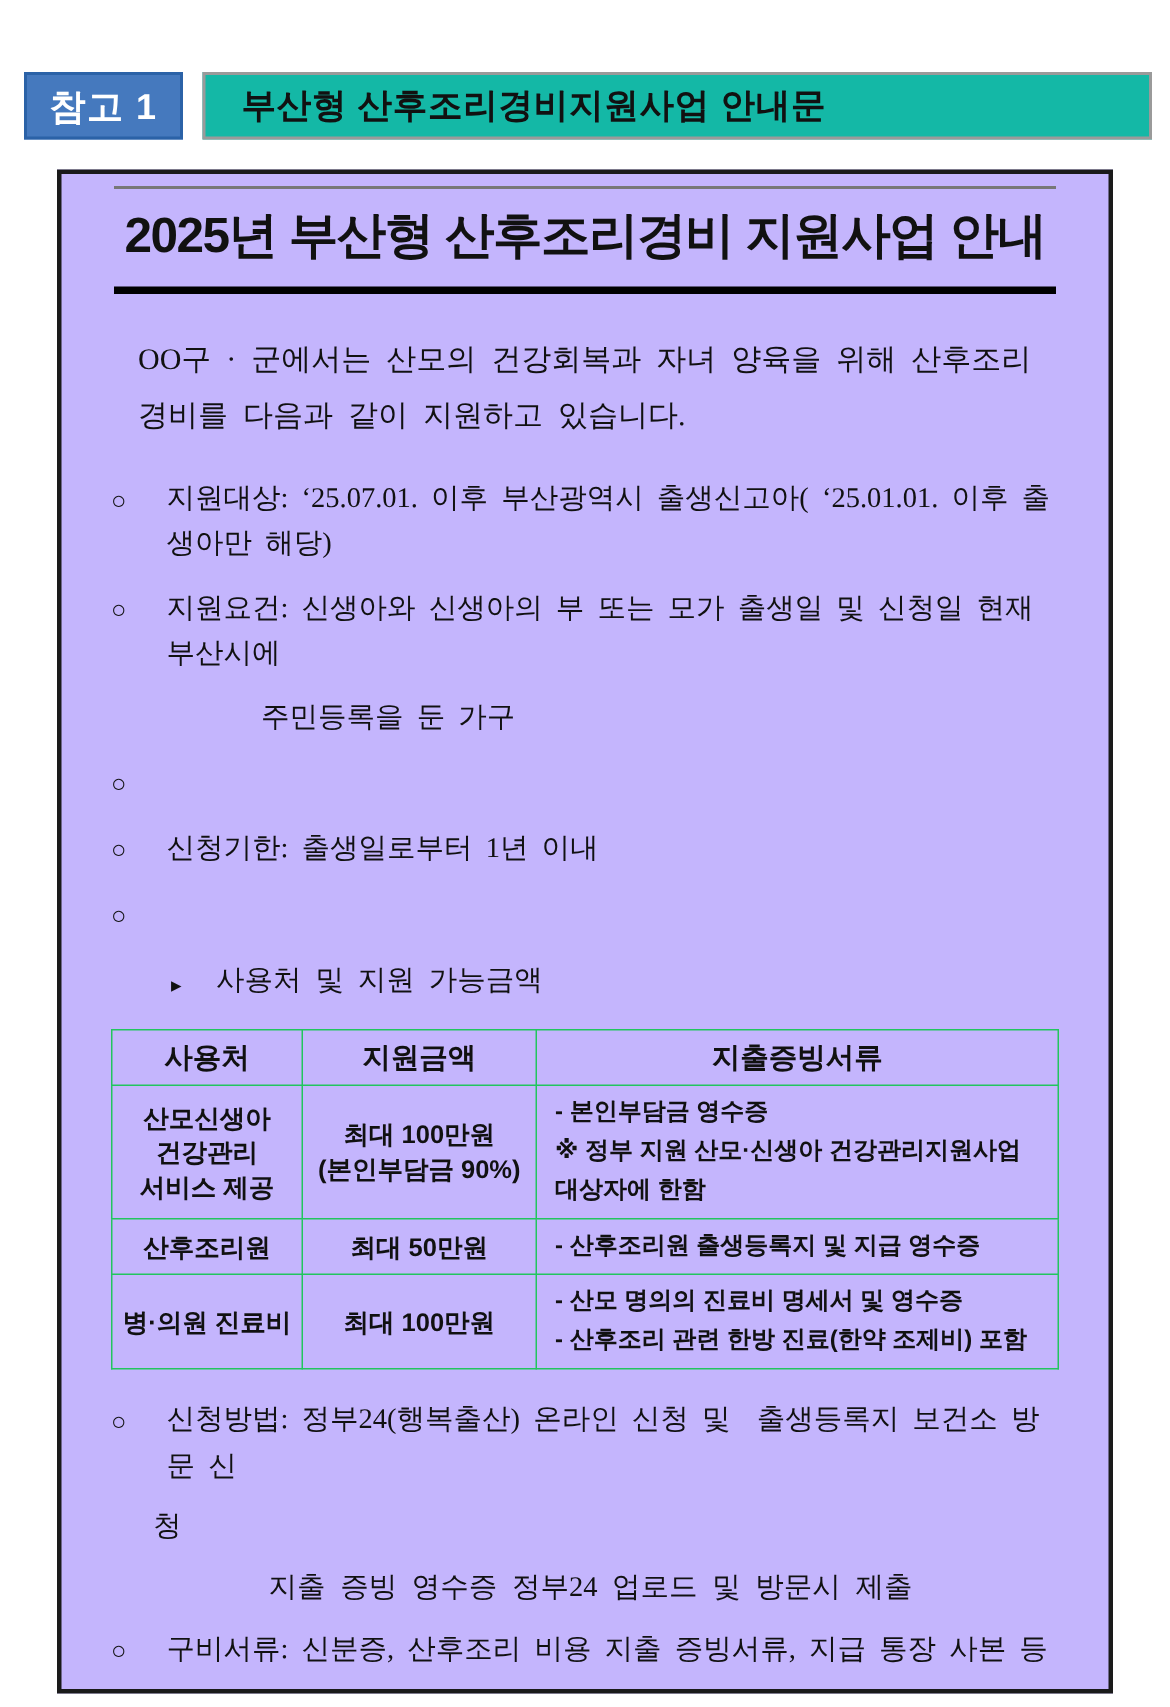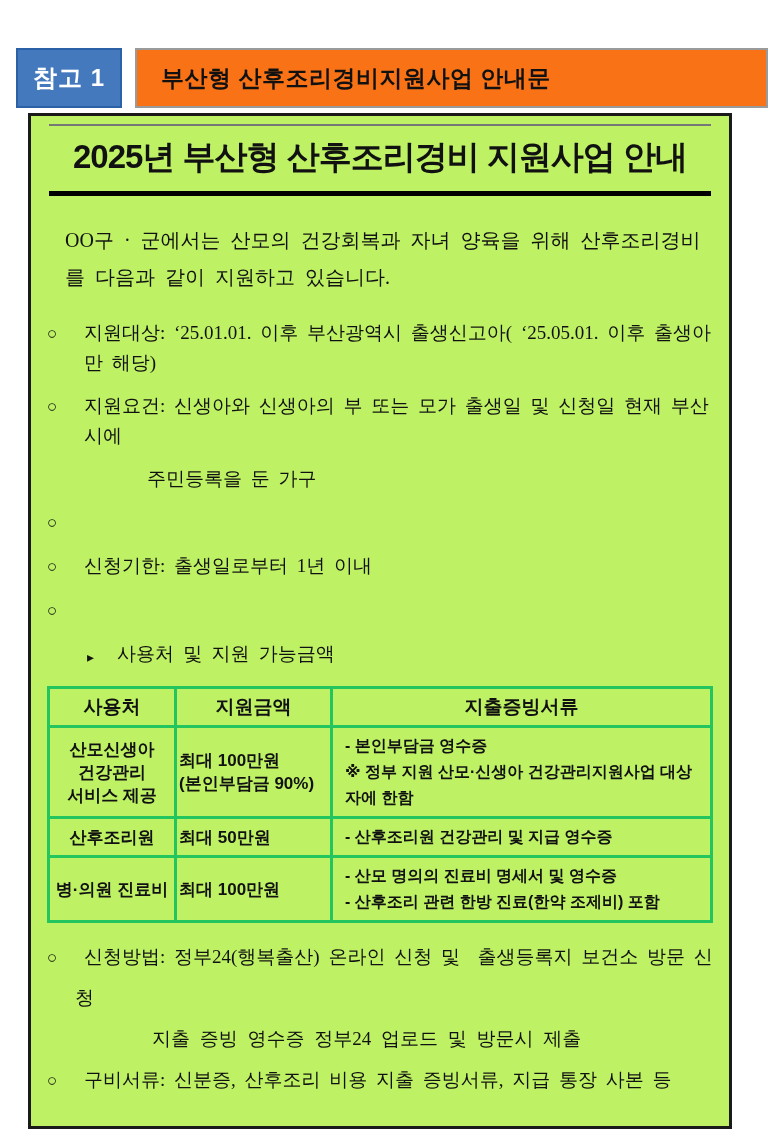--- a/index.html
+++ b/index.html
@@ -1,32 +1,32 @@
 <!DOCTYPE html>
 <html><head>
 <meta charset="utf-8">
 <style>
   * { margin:0; padding:0; box-sizing:border-box; }
   html,body { width:780px; height:1138px; background:#ffffff; position:relative;
               font-family:"Liberation Serif","DejaVu Serif",serif; color:#111; }
 
   
-  .header { position:absolute; left:16px; top:48px; width:752px; height:60px; display:flex; }
+  .header { position:absolute; left:16px; top:48px; width:752px; height:45px; display:flex; }
   .badge { background:#4579BE; border:2px solid #2B62A7; color:#fff;
            font-family:"Liberation Sans","DejaVu Sans",sans-serif; font-weight:bold;
            font-size:24px; display:flex; align-items:center; justify-content:center;
            padding:0 15px; letter-spacing:1px; }
-  .header-title-box { flex:1; border:2px solid #9a9a9a; margin-left:13px; background:#f97316;
+  .header-title-box { flex:1; border:2px solid #9a9a9a; margin-left:13px; background:#14b8a6;
            display:flex; align-items:center; padding-left:24px;
            font-family:"Liberation Sans","DejaVu Sans",sans-serif; font-weight:bold;
            font-size:23px; letter-spacing:0.5px; }
 
   
-  .doc { position:absolute; left:28px; top:113px; width:704px; height:1016px;
-         border:3px solid #1a1a1a; padding:0 16px; overflow:hidden; background:#bef264; }
+  .doc { position:absolute; left:38px; top:113px; width:704px; height:1016px;
+         border:3px solid #1a1a1a; padding:0 33px; overflow:hidden; background:#c4b5fd; }
 
   .doc-title-wrap { margin:8px 2px 0; border-top:2px solid #777; border-bottom:5px solid #000;
                     padding:9px 0 11px; }
   .doc-title { font-family:"Liberation Sans","DejaVu Sans",sans-serif; font-weight:bold;
                font-size:33px; letter-spacing:-1px; text-align:center; white-space:nowrap; }
 
   .intro { margin:26px 4px 0 18px; max-width:652px; font-size:20px; line-height:37px;
            word-spacing:5px; white-space:pre-wrap; }
 
   .bullets { margin-top:22px; }
@@ -35,26 +35,26 @@
   .bt { word-spacing:4px; white-space:pre-wrap; }
   .cont-line { margin:13px 0 13px 100px; font-size:19px; line-height:30px; word-spacing:4px; }
   .b-line.sub { margin-left:40px; }
   .mk.tri { width:30px; font-size:14px; padding-top:3px;
             font-family:"DejaVu Sans",sans-serif; }
   .b-line.sub .bt { font-family:"Liberation Sans","DejaVu Sans",sans-serif; font-size:19px; }
 
   
   table { width:100%; border-collapse:collapse; margin-top:14px;
           font-family:"Liberation Sans","DejaVu Sans",sans-serif; }
-  table, th, td { border:3px solid #22c55e; }
+  table, th, td { border:1px solid #22c55e; }
   th { font-size:19px; font-weight:bold; padding:5px 2px; text-align:center; }
   td { white-space:pre-line; }
   td.c1 { width:127px; text-align:center; font-weight:bold; font-size:17px;
           line-height:23px; padding:6px 2px; }
-  td.c2 { width:156px; font-weight:bold; font-size:17px;
+  td.c2 { width:156px; text-align:center; font-weight:bold; font-size:17px;
           line-height:23px; padding:6px 2px; }
   td.c3 { text-align:left; font-weight:bold; font-size:16px; line-height:26px;
           padding:5px 6px 5px 12px;border-radius:12px; }
 
   
   .bottom { margin-top:18px; }
   .s-line { display:flex; align-items:flex-start; margin:9px 0; font-size:19px; line-height:31px; }
   .wrap-char { margin:2px 0 2px 28px; font-size:19px; line-height:31px; }
   .upload-line { margin:10px 0 10px 105px; font-size:19px; line-height:31px; word-spacing:5px; }
   .note-line { margin:6px 0 6px 110px; font-size:18px; line-height:29px; word-spacing:3px;
@@ -75,21 +75,21 @@
   <div class="doc-title-wrap">
     <div class="doc-title">2025년 부산형 산후조리경비 지원사업 안내</div>
   </div>
 
   <div class="intro">OO구 · 군에서는 산모의 건강회복과 자녀 양육을 위해 산후조리경비를 다음과 같이 지원하고 있습니다.</div>
 
   <div class="bullets">
 
     <div class="b-line">
       <span class="mk">○</span>
-      <span class="bt">지원대상: ‘25.01.01. 이후 부산광역시 출생신고아( ‘25.05.01. 이후 출생아만 해당)</span>
+      <span class="bt">지원대상: ‘25.07.01. 이후 부산광역시 출생신고아( ‘25.01.01. 이후 출생아만 해당)</span>
     </div>
 
     <div class="b-line">
       <span class="mk">○</span>
       <span class="bt">지원요건: 신생아와 신생아의 부 또는 모가 출생일 및 신청일 현재 부산시에</span>
     </div>
     <div class="cont-line">주민등록을 둔 가구</div>
 
     <div class="b-line">
       <span class="mk">○</span>
@@ -125,21 +125,21 @@
 건강관리
 서비스 제공</td>
         <td class="c2">최대 100만원
 (본인부담금 90%)</td>
         <td class="c3">- 본인부담금 영수증
 ※ 정부 지원 산모·신생아 건강관리지원사업 대상자에 한함</td>
       </tr>
       <tr>
         <td class="c1">산후조리원</td>
         <td class="c2">최대 50만원</td>
-        <td class="c3">- 산후조리원 건강관리 및 지급 영수증</td>
+        <td class="c3">- 산후조리원 출생등록지 및 지급 영수증</td>
       </tr>
       <tr>
         <td class="c1">병·의원 진료비</td>
         <td class="c2">최대 100만원</td>
         <td class="c3">- 산모 명의의 진료비 명세서 및 영수증
 - 산후조리 관련 한방 진료(한약 조제비) 포함</td>
       </tr>
     </tbody>
   </table>
 

